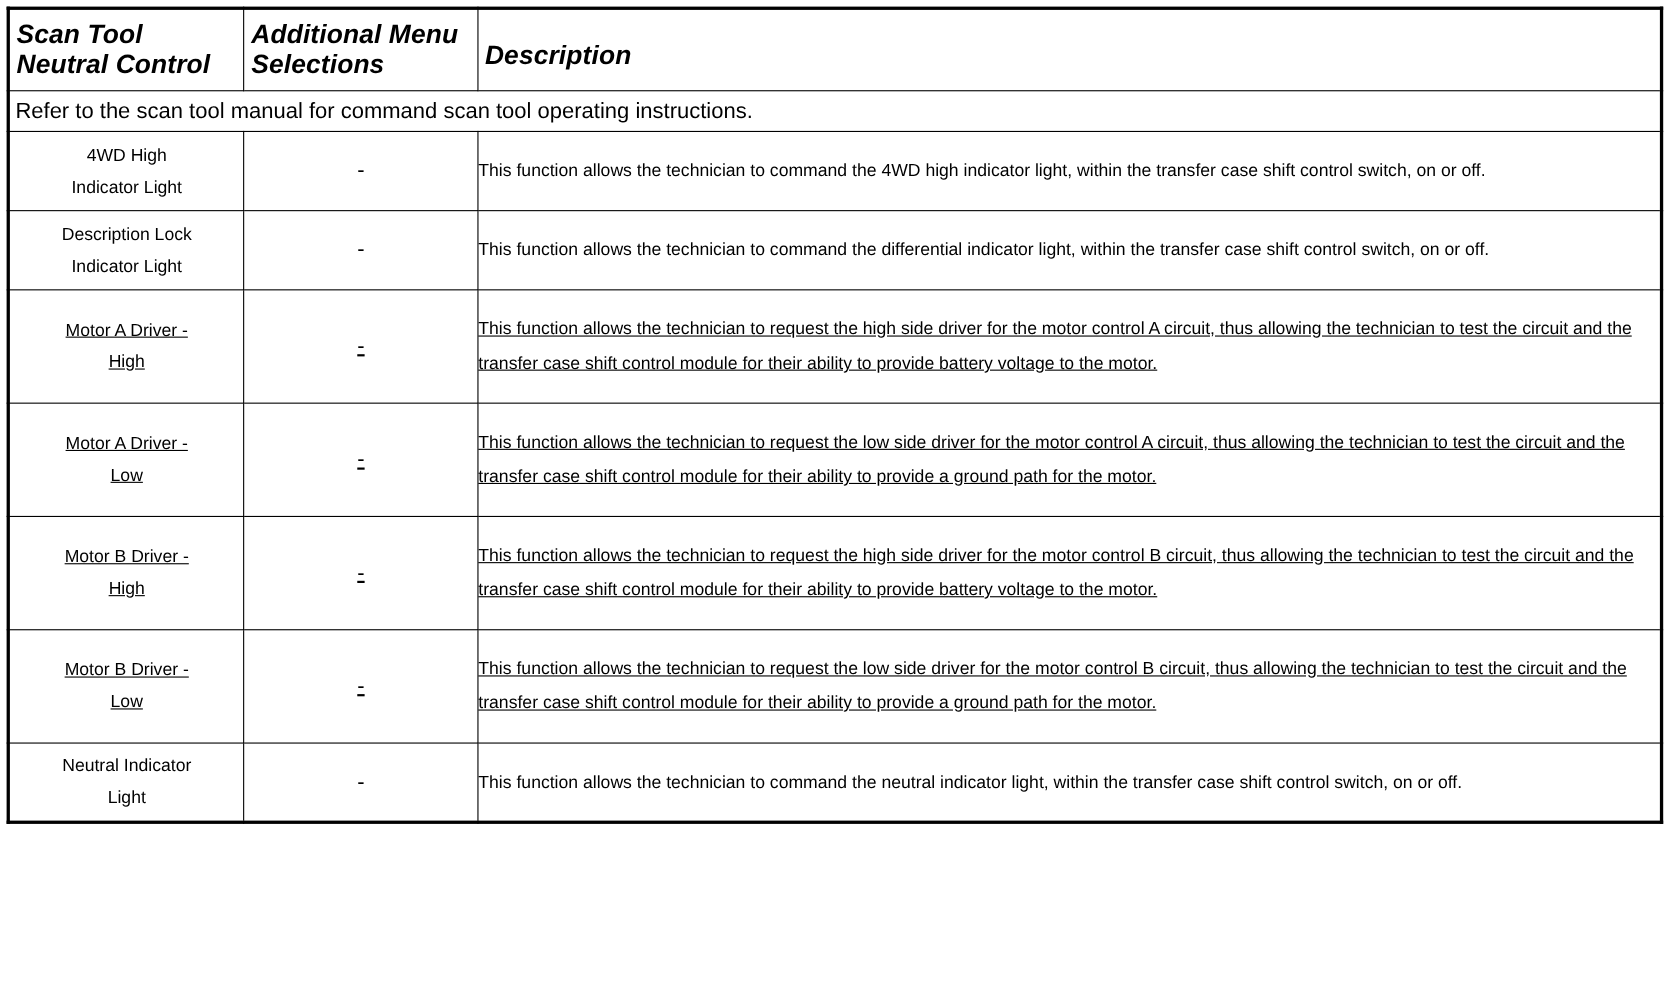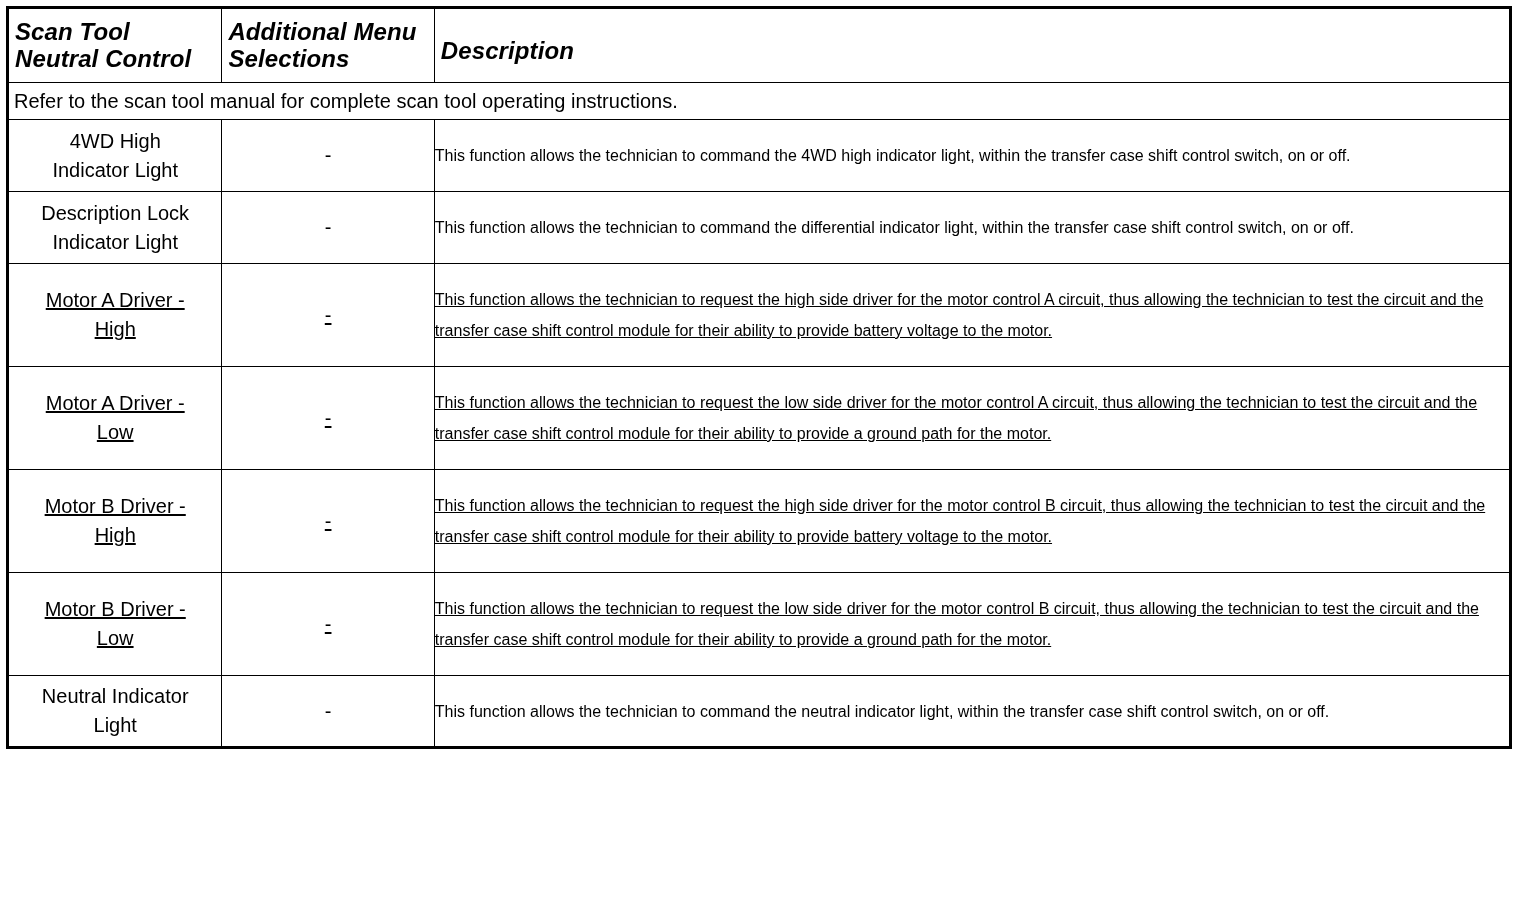--- a/index.html
+++ b/index.html
@@ -74,21 +74,21 @@
     font-size: 20px;
     line-height: 24px;
     text-align: left;
     padding: 5px 6px 5px 5px;
     white-space: nowrap;
   }
 
   
   .name-cell {
     text-align: center;
-    font-size: 20px;
+    font-size: 16px;
     line-height: 29px;
     padding: 4px 4px;
   }
   .menu-cell {
     text-align: center;
     font-size: 20px;
     line-height: 29px;
     padding: 4px 4px;
   }
   .desc-cell {
@@ -135,21 +135,21 @@
         <th class="hdr-desc">
           <div class="hdr-text">Description</div>
         </th>
       </tr>
     </thead>
 
     <tbody>
 
       <tr class="note-row">
         <td colspan="3">
-          <div class="note-text">Refer to the scan tool manual for complete scan tool operating instructions.</div>
+          <div class="note-text">Refer to the scan tool manual for command scan tool operating instructions.</div>
         </td>
       </tr>
 
       <tr class="row-2line">
         <td class="name-cell">
           <span>4WD High</span><br>
           <span>Indicator Light</span>
         </td>
         <td class="menu-cell">-</td>
         <td class="desc-cell">

